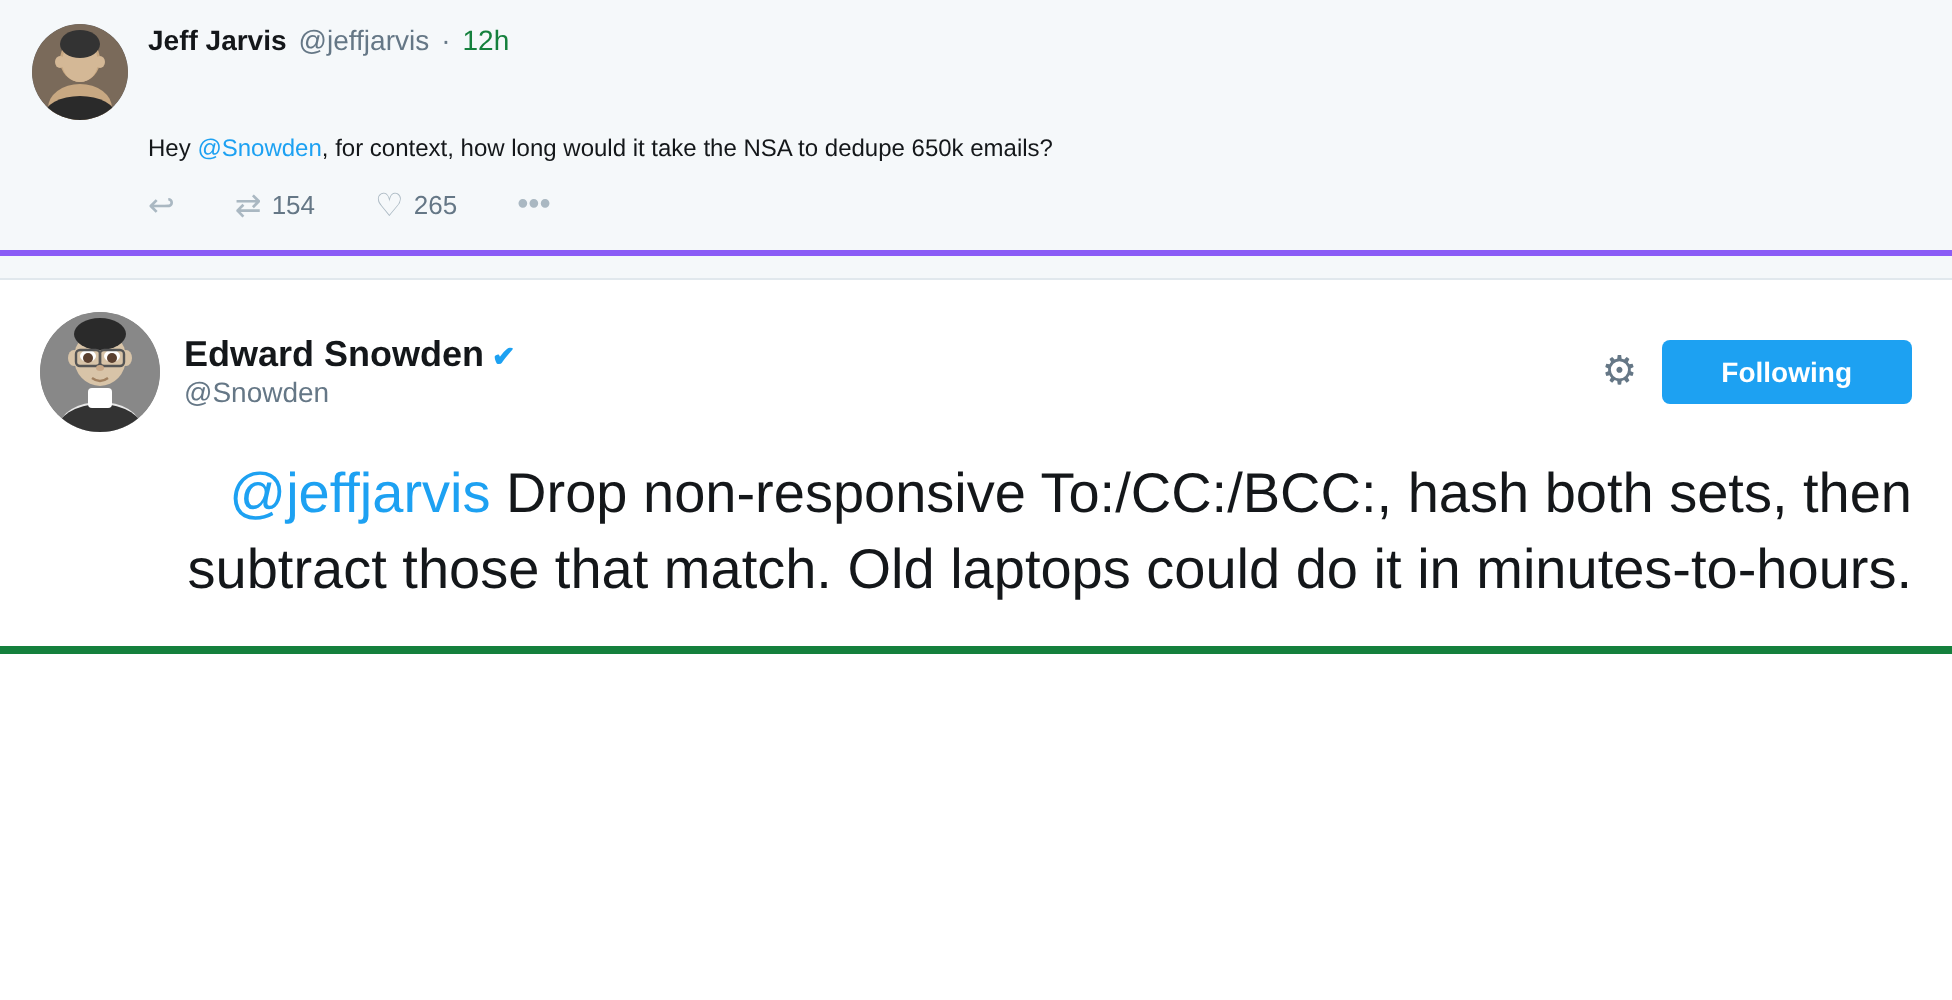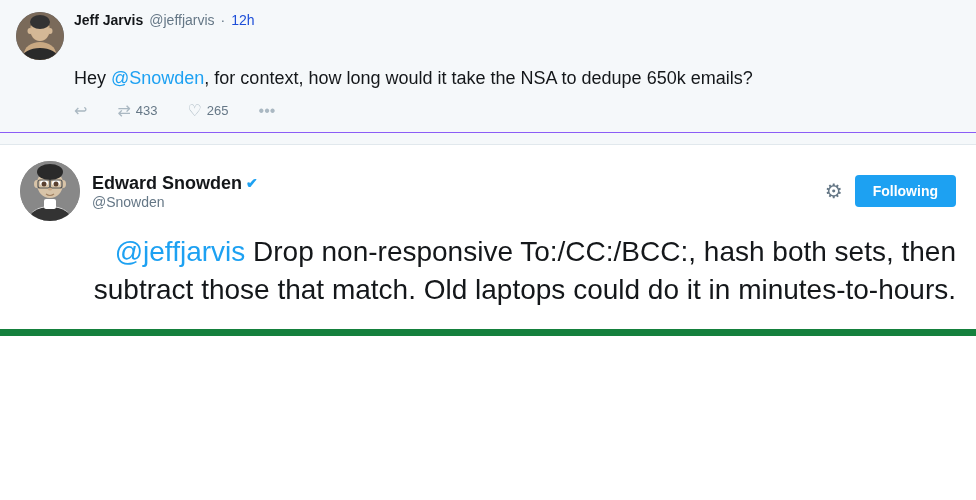--- a/index.html
+++ b/index.html
@@ -11,21 +11,21 @@
     }
 
     .tweet-card {
       background: #fff;
       border-bottom: 1px solid #e1e8ed;
       padding: 12px 16px;
     }
 
     .tweet-card.highlighted {
       background: #f5f8fa;
-      border-bottom: 1px solid #8b5cf6;
+      border-bottom: 3px solid #8b5cf6;
     }
 
     .tweet-header {
       display: flex;
       align-items: flex-start;
       margin-bottom: 6px;
     }
 
     .avatar-svg {
       width: 48px;
@@ -58,31 +58,31 @@
       color: #657786;
       font-size: 14px;
     }
 
     .dot-separator {
       color: #657786;
       font-size: 14px;
     }
 
     .timestamp {
-      color: #1d4ed8;
+      color: #15803d;
       font-size: 14px;
     }
 
     .verified-badge {
       color: #1da1f2;
       font-size: 14px;
     }
 
     .tweet-text {
-      font-size: 18px;
+      font-size: 12px;
       color: #14171a;
       line-height: 1.4;
       margin-bottom: 10px;
       margin-left: 58px;
     }
 
     .tweet-text .mention {
       color: #1da1f2;
     }
 
@@ -104,21 +104,21 @@
 
     .action-icon {
       font-size: 16px;
       color: #aab8c2;
     }
 
     
     .tweet-card-large {
       background: #fff;
       padding: 16px 20px 20px 20px;
-      border-bottom: 7px solid #15803d;
+      border-bottom: 4px solid #15803d;
     }
 
     .tweet-header-large {
       display: flex;
       align-items: center;
       justify-content: space-between;
       margin-bottom: 12px;
     }
 
     .user-section {
@@ -156,21 +156,21 @@
       color: #657786;
       font-size: 20px;
       cursor: pointer;
     }
 
     .follow-btn {
       background: #1da1f2;
       color: #fff;
       border: none;
       border-radius: 4px;
-      padding: 8px 18px;
+      padding: 8px 30px;
       font-size: 14px;
       font-weight: bold;
       cursor: pointer;
     }
 
     .tweet-text-large {
       font-size: 28px;
       line-height: 1.35;
       color: #14171a;
       margin-top: 8px;
@@ -238,21 +238,21 @@
   </div>
   <div class="tweet-text">
     <span>Hey </span><span class="mention">@Snowden</span><span>, for context, how long would it take the NSA to dedupe 650k emails?</span>
   </div>
   <div class="tweet-actions">
     <div class="action-item">
       <span class="action-icon">↩</span>
     </div>
     <div class="action-item">
       <span class="action-icon">⇄</span>
-      <span>433</span>
+      <span>154</span>
     </div>
     <div class="action-item">
       <span class="action-icon">♡</span>
       <span>265</span>
     </div>
     <div class="action-item">
       <span class="action-icon">•••</span>
     </div>
   </div>
 </div>

